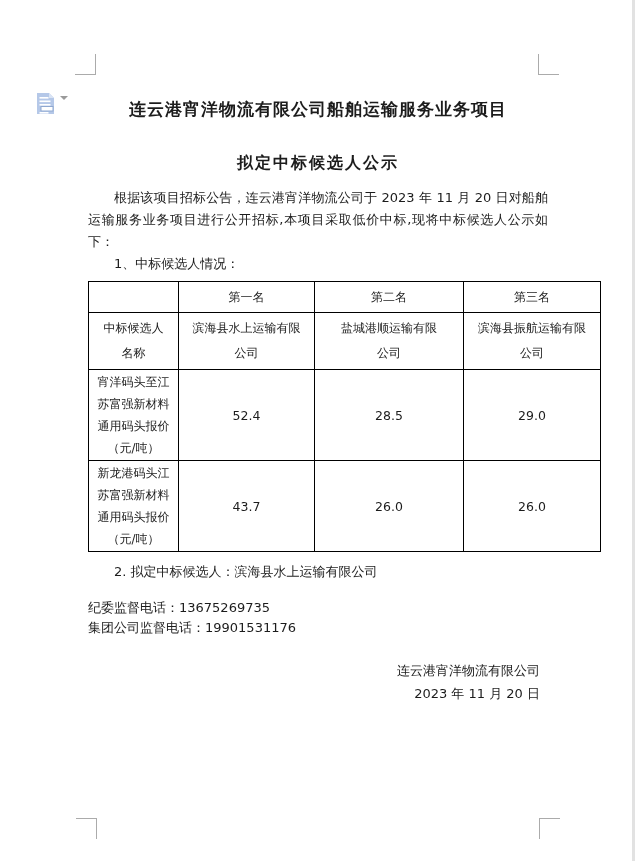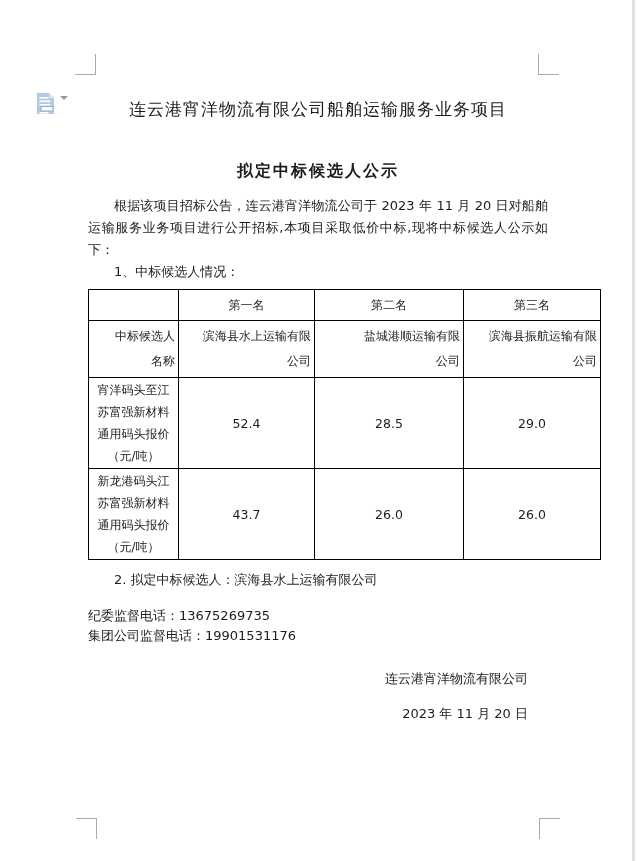--- a/index.html
+++ b/index.html
@@ -38,25 +38,25 @@
     border-left: 4px solid transparent; border-right: 4px solid transparent;
     border-top: 4px solid #9a9a9a;
   }
 
   .content {
     position: absolute; left: 88px; top: 74px; width: 460px;
   }
 
   .doc-title {
     margin: 24px 0 0 0;
-    font-size: 17px; font-weight: normal;
+    font-size: 17px; font-weight: bold;
     text-align: center; letter-spacing: 1px;
   }
   .doc-subtitle {
-    margin: 40px 0 0 0;
+    margin: 32px 0 0 0;
     font-size: 16px; font-weight: bold;
     text-align: center; letter-spacing: 2px;
   }
 
   .para {
     margin: 0; font-size: 13px; line-height: 22px;
     text-align: justify;
   }
   .indent { text-indent: 2em; }
   .intro { margin-top: 13px; }
@@ -70,33 +70,33 @@
     border: 1px solid #000000;
     text-align: center; vertical-align: middle;
     padding: 1px 3px;
     white-space: pre-line;
   }
   .col-label { width: 83px; }
   .col-r1 { width: 129px; }
   .col-r2 { width: 142px; }
   .col-r3 { width: 130px; }
   tr.rank-row td { height: 28px; font-family: Liberation Mono, monospace; }
-  tr.name-row td { height: 54px; line-height: 25px; text-align: right; }
+  tr.name-row td { height: 54px; line-height: 25px; }
   tr.price-row td { height: 88px; margin-top: 29px; }
   td.row-label { text-align: left; line-height: 22px; }
   td.num { font-family: "DejaVu Sans", "Liberation Sans", sans-serif; font-size: 12.5px; }
 
   .sec2 { margin-top: 9px; }
   .sec3 { line-height: 23px; }
 
   .phone { margin: 0; font-size: 13px; line-height: 20px; }
   .phone-block { margin-top: 15px; }
 
   .signature { margin-top: 21px; text-align: right; padding-right: 8px; }
-  .signature p { margin: 12px; font-size: 13px; line-height: 23px; }
+  .signature p { margin: 0; font-size: 13px; line-height: 23px; }
 </style>
 </head>
 <body>
 
 <div class="edge-strip"></div>
 
 <div class="crop crop-tl"></div>
 <div class="crop crop-tr"></div>
 <div class="crop crop-bl"></div>
 <div class="crop crop-br"></div>

